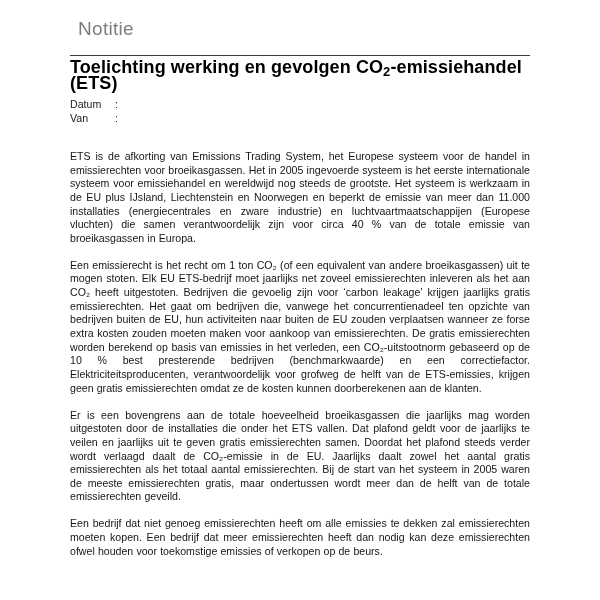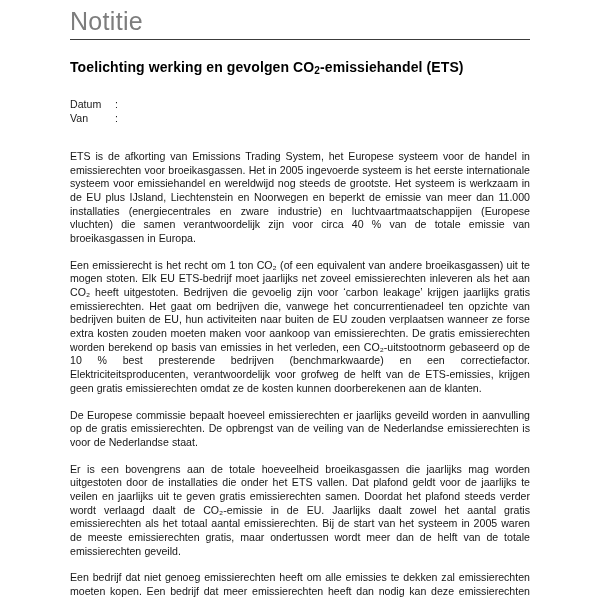--- a/index.html
+++ b/index.html
@@ -26,42 +26,42 @@
   }
 
   
   .doc-header {
     position: absolute;
     left: 70px;
     top: 6px;
     width: 460px;
   }
   .doc-header-title {
-    font-size: 25px;
+    font-size: 19px;
     font-weight: 400;
     letter-spacing: 0.3px;
     color: #7d7d7d;
     line-height: 30px;
-    margin: 0;
+    margin: 8px;
     padding: 0 0 3px 0;
   }
   .header-rule {
     width: 460px;
     height: 0;
     border-top: 1.6px solid #3c3c3c;
     margin: 0;
   }
 
   
   .doc-title {
     position: absolute;
     left: 70px;
     top: 59px;
     width: 460px;
-    font-size: 14px;
+    font-size: 18px;
     font-weight: bold;
     line-height: 16px;
     letter-spacing: 0.1px;
     color: #000;
     margin: 0;
   }
   sub {
     font-size: 0.72em;
     vertical-align: -0.22em;
     line-height: 0;
@@ -124,19 +124,18 @@
     </div>
     <div class="meta-row">
       <span class="meta-label">Van</span>
       <span class="meta-colon">:</span>
     </div>
   </div>
 
   <div class="body-text">
     <p class="para">ETS is de afkorting van Emissions Trading System, het Europese systeem voor de handel in emissierechten voor broeikasgassen. Het in 2005 ingevoerde systeem is het eerste internationale systeem voor emissiehandel en wereldwijd nog steeds de grootste. Het systeem is werkzaam in de EU plus IJsland, Liechtenstein en Noorwegen en beperkt de emissie van meer dan 11.000 installaties (energiecentrales en zware industrie) en luchtvaartmaatschappijen (Europese vluchten) die samen verantwoordelijk zijn voor circa 40 % van de totale emissie van broeikasgassen in Europa.</p>
     <p class="para">Een emissierecht is het recht om 1 ton CO₂ (of een equivalent van andere broeikasgassen) uit te mogen stoten. Elk EU ETS-bedrijf moet jaarlijks net zoveel emissierechten inleveren als het aan CO₂ heeft uitgestoten. Bedrijven die gevoelig zijn voor ‘carbon leakage’ krijgen jaarlijks gratis emissierechten. Het gaat om bedrijven die, vanwege het concurrentienadeel ten opzichte van bedrijven buiten de EU, hun activiteiten naar buiten de EU zouden verplaatsen wanneer ze forse extra kosten zouden moeten maken voor aankoop van emissierechten. De gratis emissierechten worden berekend op basis van emissies in het verleden, een CO₂-uitstootnorm gebaseerd op de 10 % best presterende bedrijven (benchmarkwaarde) en een correctiefactor. Elektriciteitsproducenten, verantwoordelijk voor grofweg de helft van de ETS-emissies, krijgen geen gratis emissierechten omdat ze de kosten kunnen doorberekenen aan de klanten.</p>
-    <p class="para">De Europese commissie bepaalt hoeveel emissierechten er jaarlijks geveild worden in aanvulling op de gratis emissierechten. De opbrengst van de veiling van de Nederlandse emissierechten is voor de Nederlandse staat.</p>
     <p class="para">Er is een bovengrens aan de totale hoeveelheid broeikasgassen die jaarlijks mag worden uitgestoten door de installaties die onder het ETS vallen. Dat plafond geldt voor de jaarlijks te veilen en jaarlijks uit te geven gratis emissierechten samen. Doordat het plafond steeds verder wordt verlaagd daalt de CO₂-emissie in de EU. Jaarlijks daalt zowel het aantal gratis emissierechten als het totaal aantal emissierechten. Bij de start van het systeem in 2005 waren de meeste emissierechten gratis, maar ondertussen wordt meer dan de helft van de totale emissierechten geveild.</p>
     <p class="para tight">Een bedrijf dat niet genoeg emissierechten heeft om alle emissies te dekken zal emissierechten moeten kopen. Een bedrijf dat meer emissierechten heeft dan nodig kan deze emissierechten ofwel houden voor toekomstige emissies of verkopen op de beurs.</p>
 
   </div>
 
 </div>
 
 </body></html>

